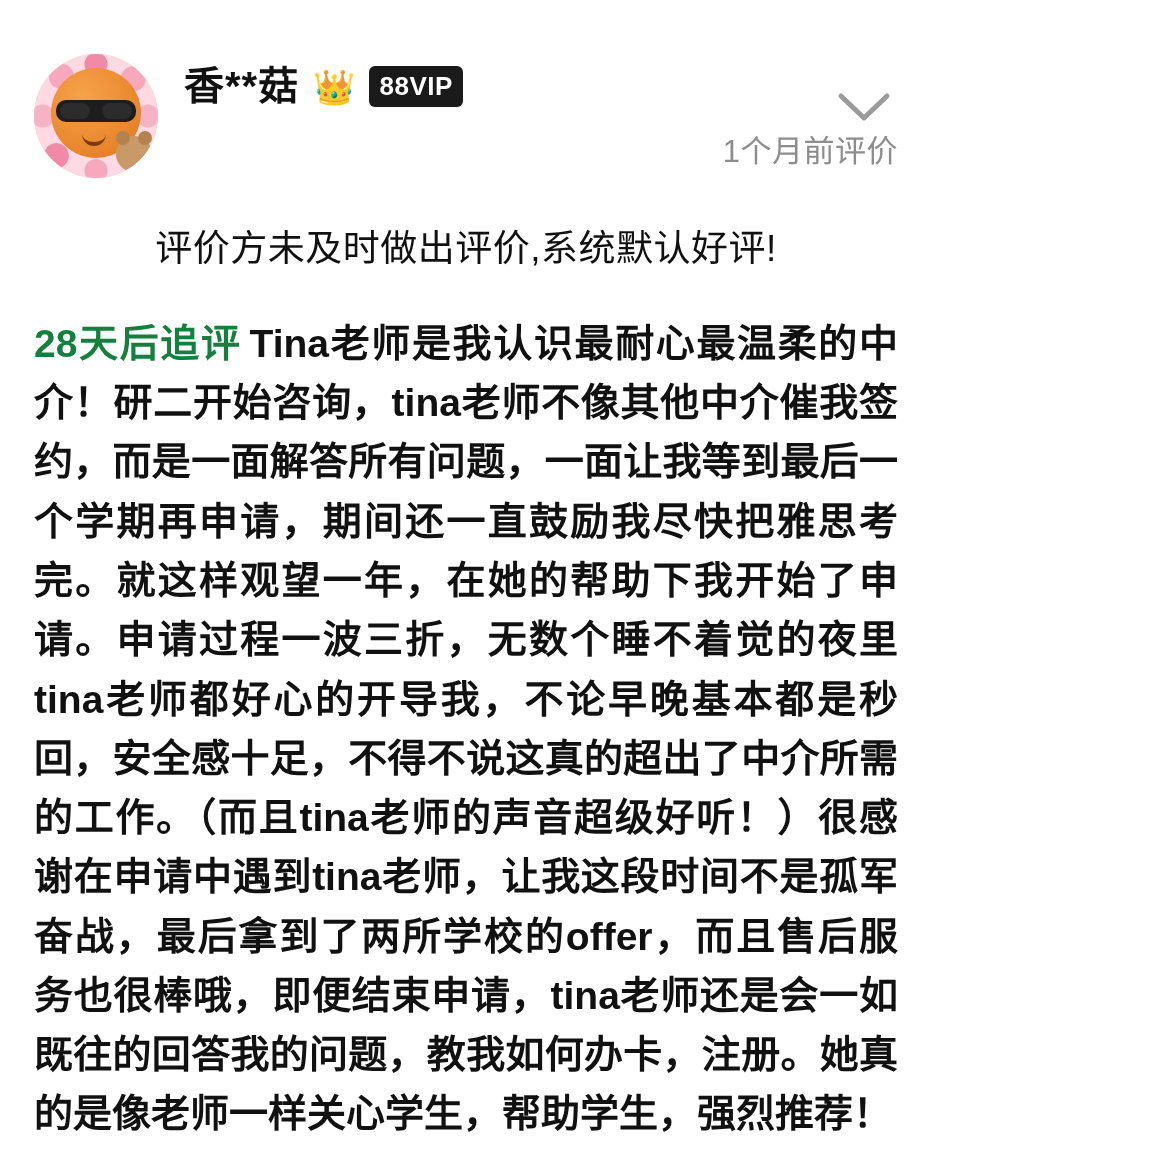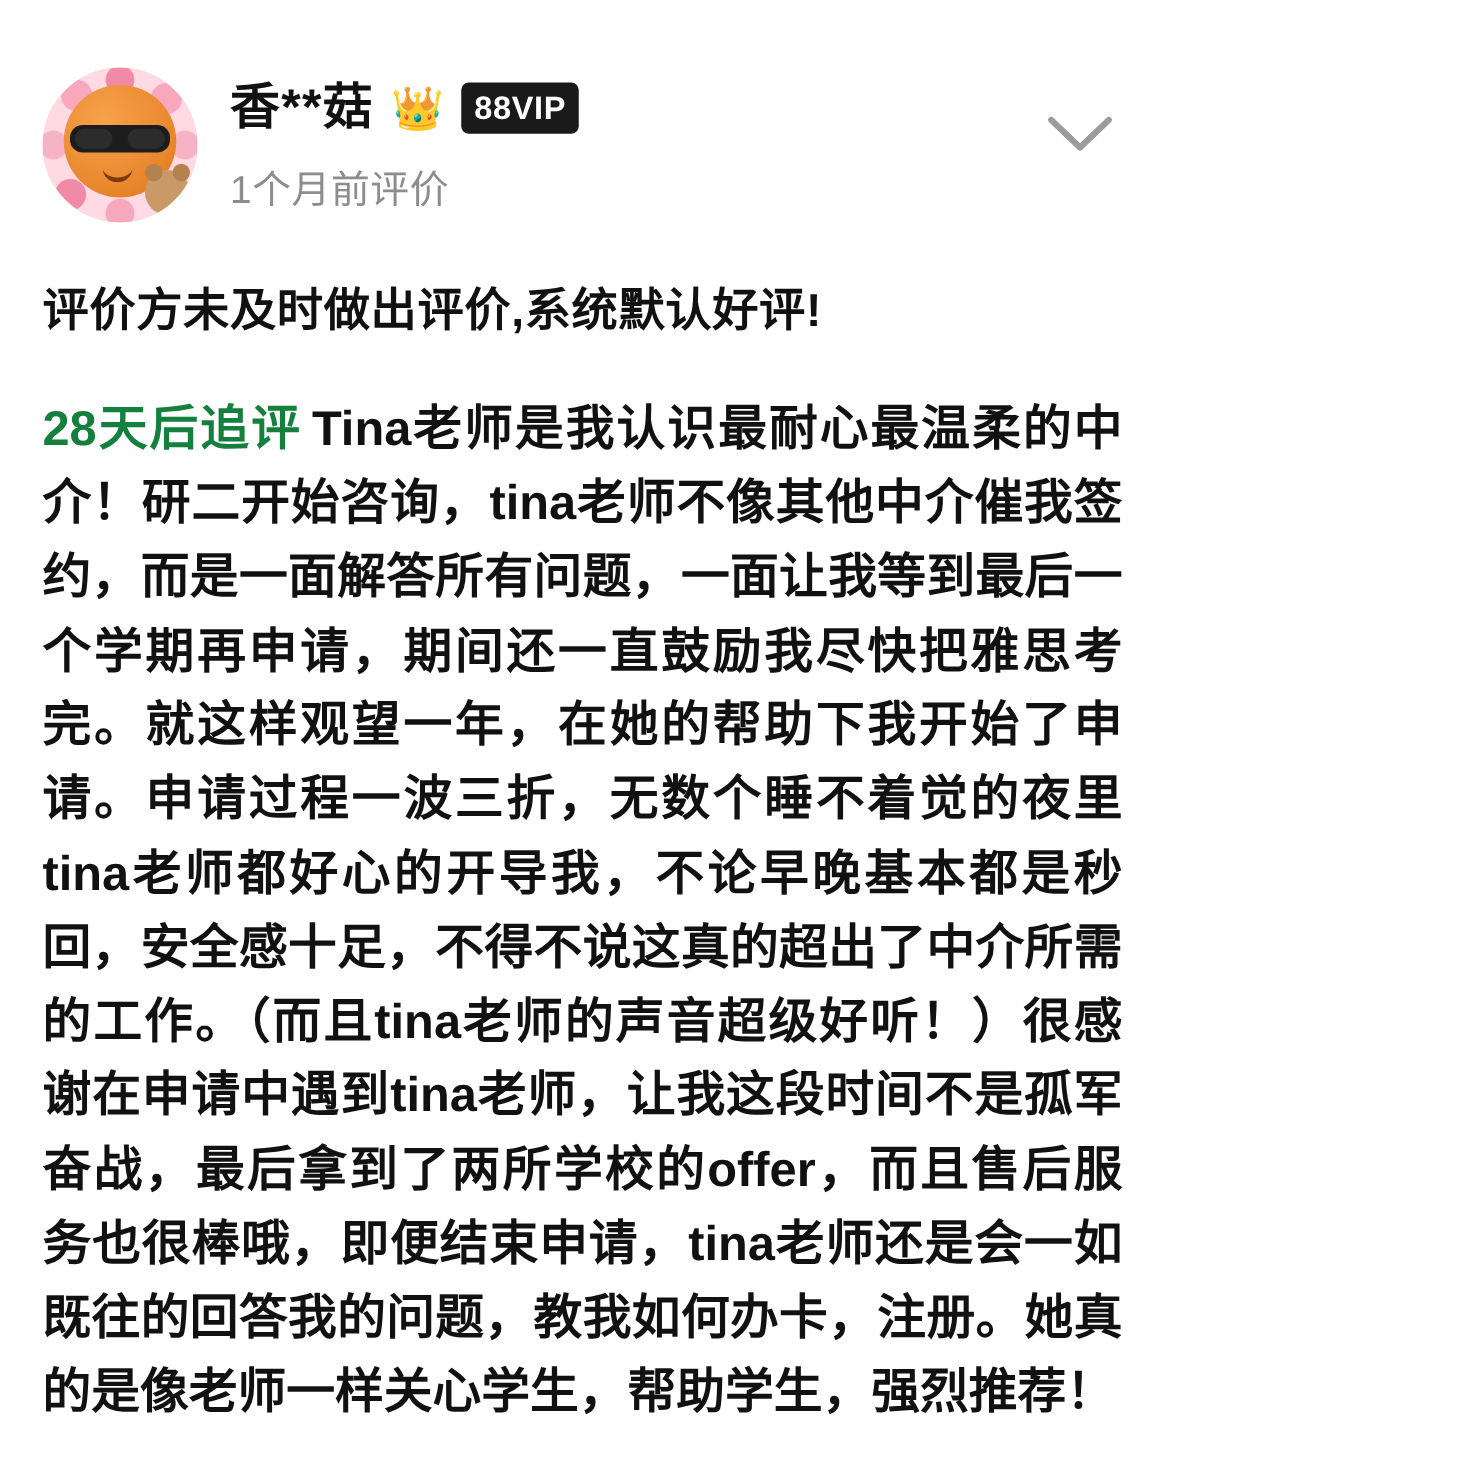--- a/index.html
+++ b/index.html
@@ -142,20 +142,21 @@
     padding: 7px 10px 8px 10px;
     border-radius: 6px;
     letter-spacing: 0.5px;
     font-family: "Liberation Sans", sans-serif;
   }
   .review-time {
     margin-top: 18px;
     font-size: 31px;
     color: #8d8d8d;
     letter-spacing: 0.5px;
+    text-align: right;
   }
 
   .chevron-btn {
     position: absolute;
     right: 4px;
     top: 24px;
     width: 60px;
     height: 60px;
     display: flex;
     align-items: center;
@@ -163,24 +164,25 @@
     cursor: pointer;
   }
   .chevron-btn svg { display: block; }
 
   
   .review-body {
     margin-top: 30px;
   }
   .first-comment {
     font-size: 37px;
-    font-weight: 700;
+    font-weight: 400;
     color: #111111;
     line-height: 1.35;
     letter-spacing: 0.5px;
+    text-align: center;
   }
   .followup {
     margin-top: 40px;
     font-size: 39px;
     line-height: 1.52;
     color: #111111;
     font-weight: 600;
     letter-spacing: 0px;
     text-align: justify;
   }

